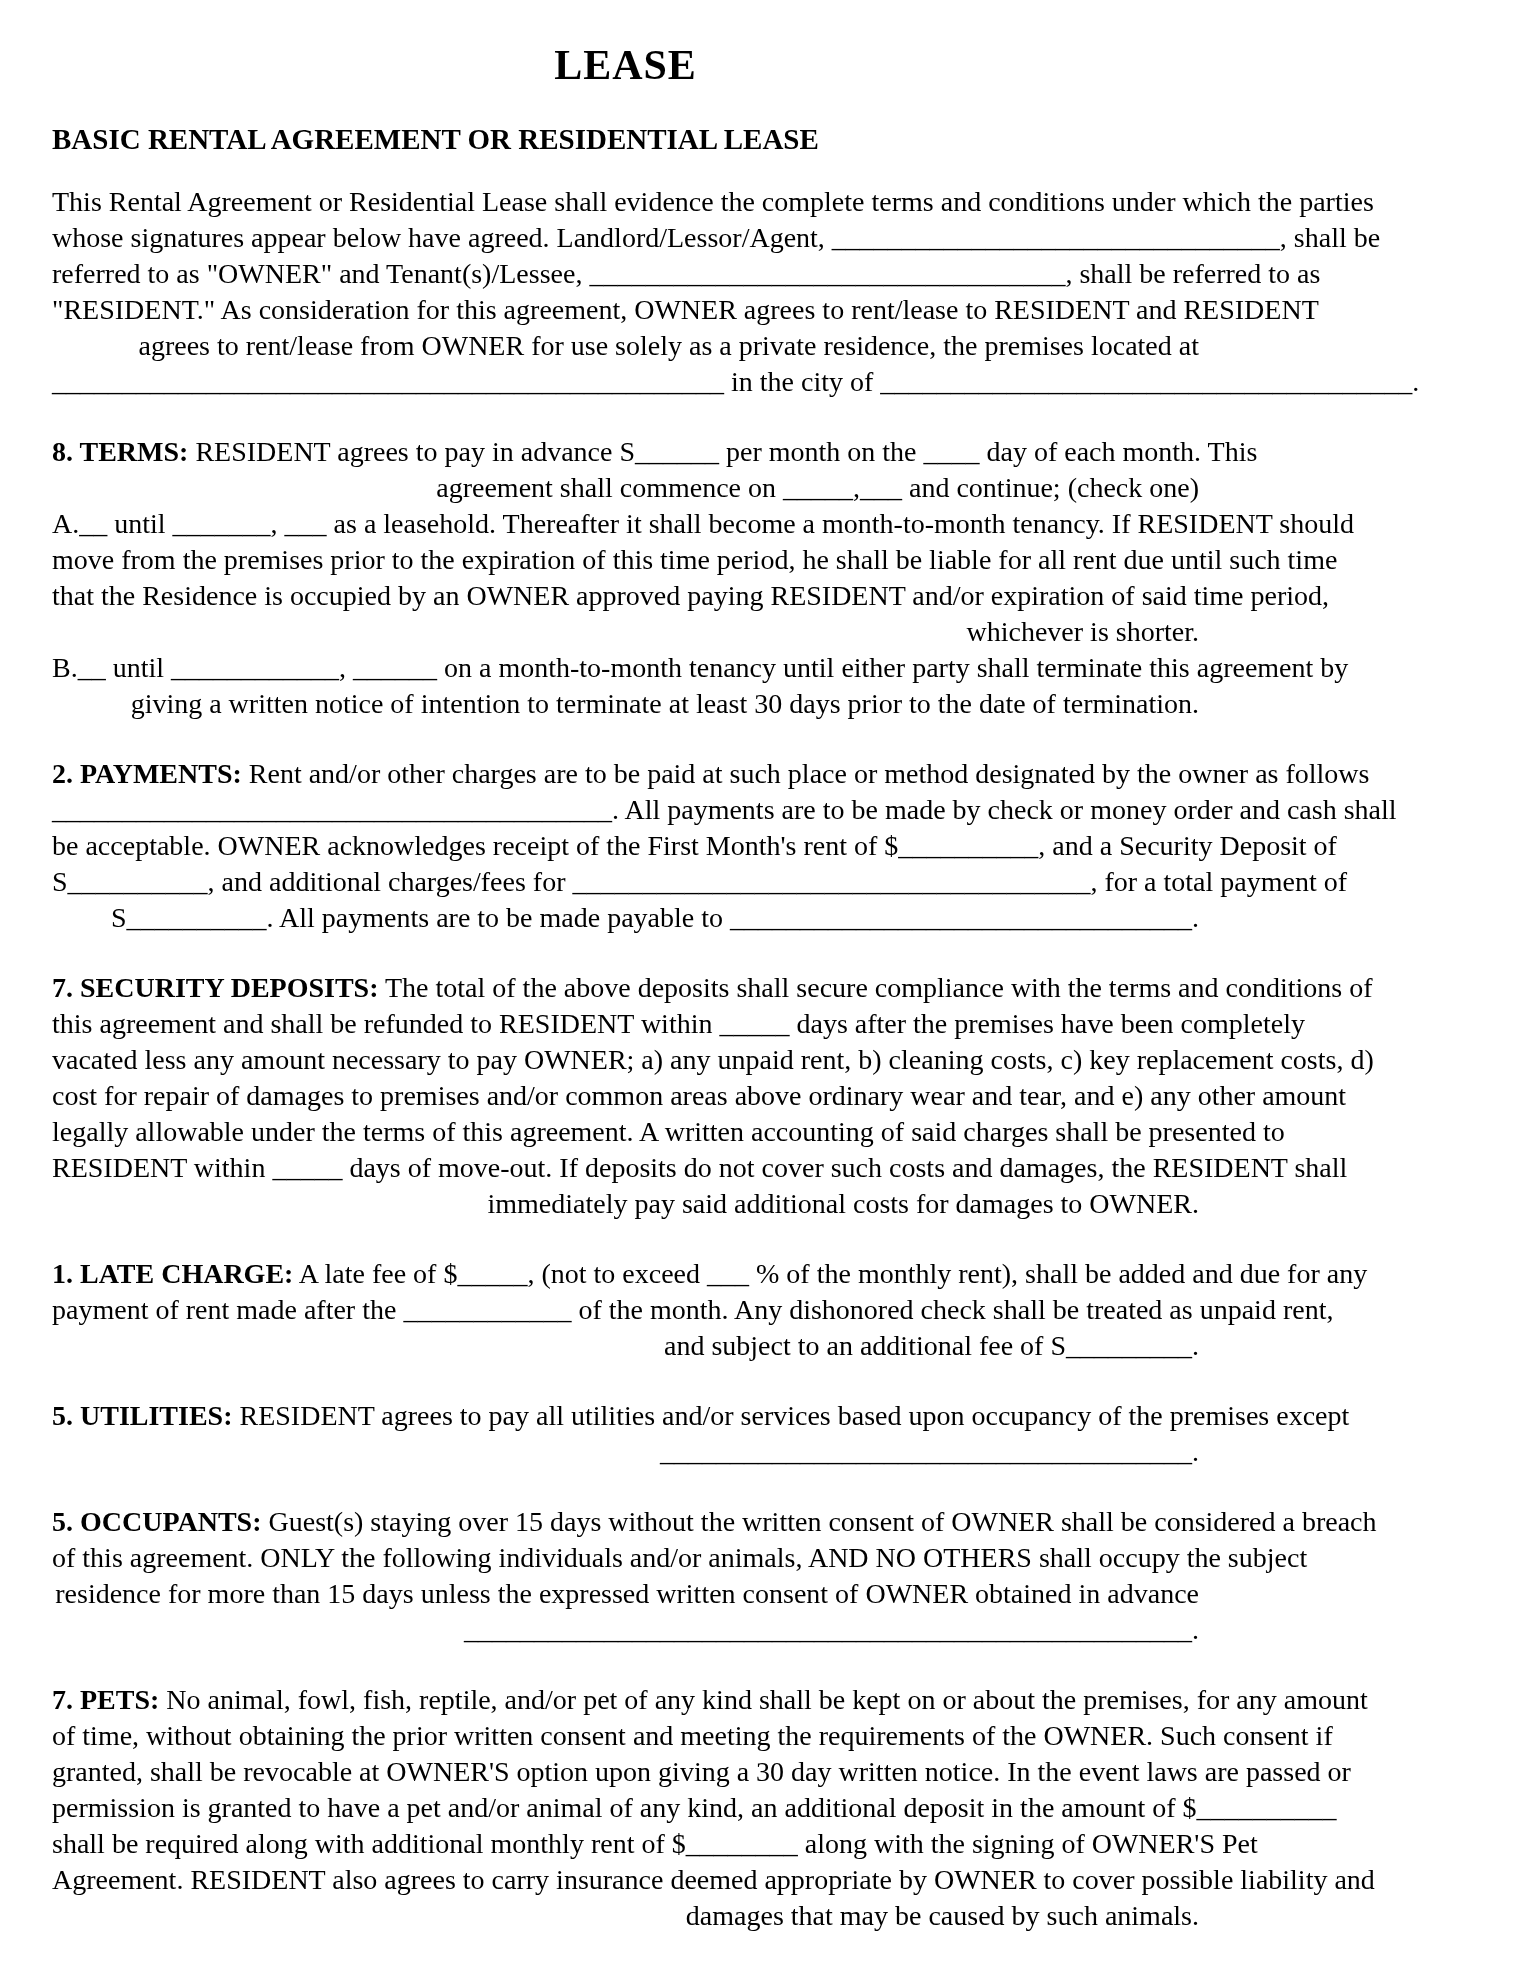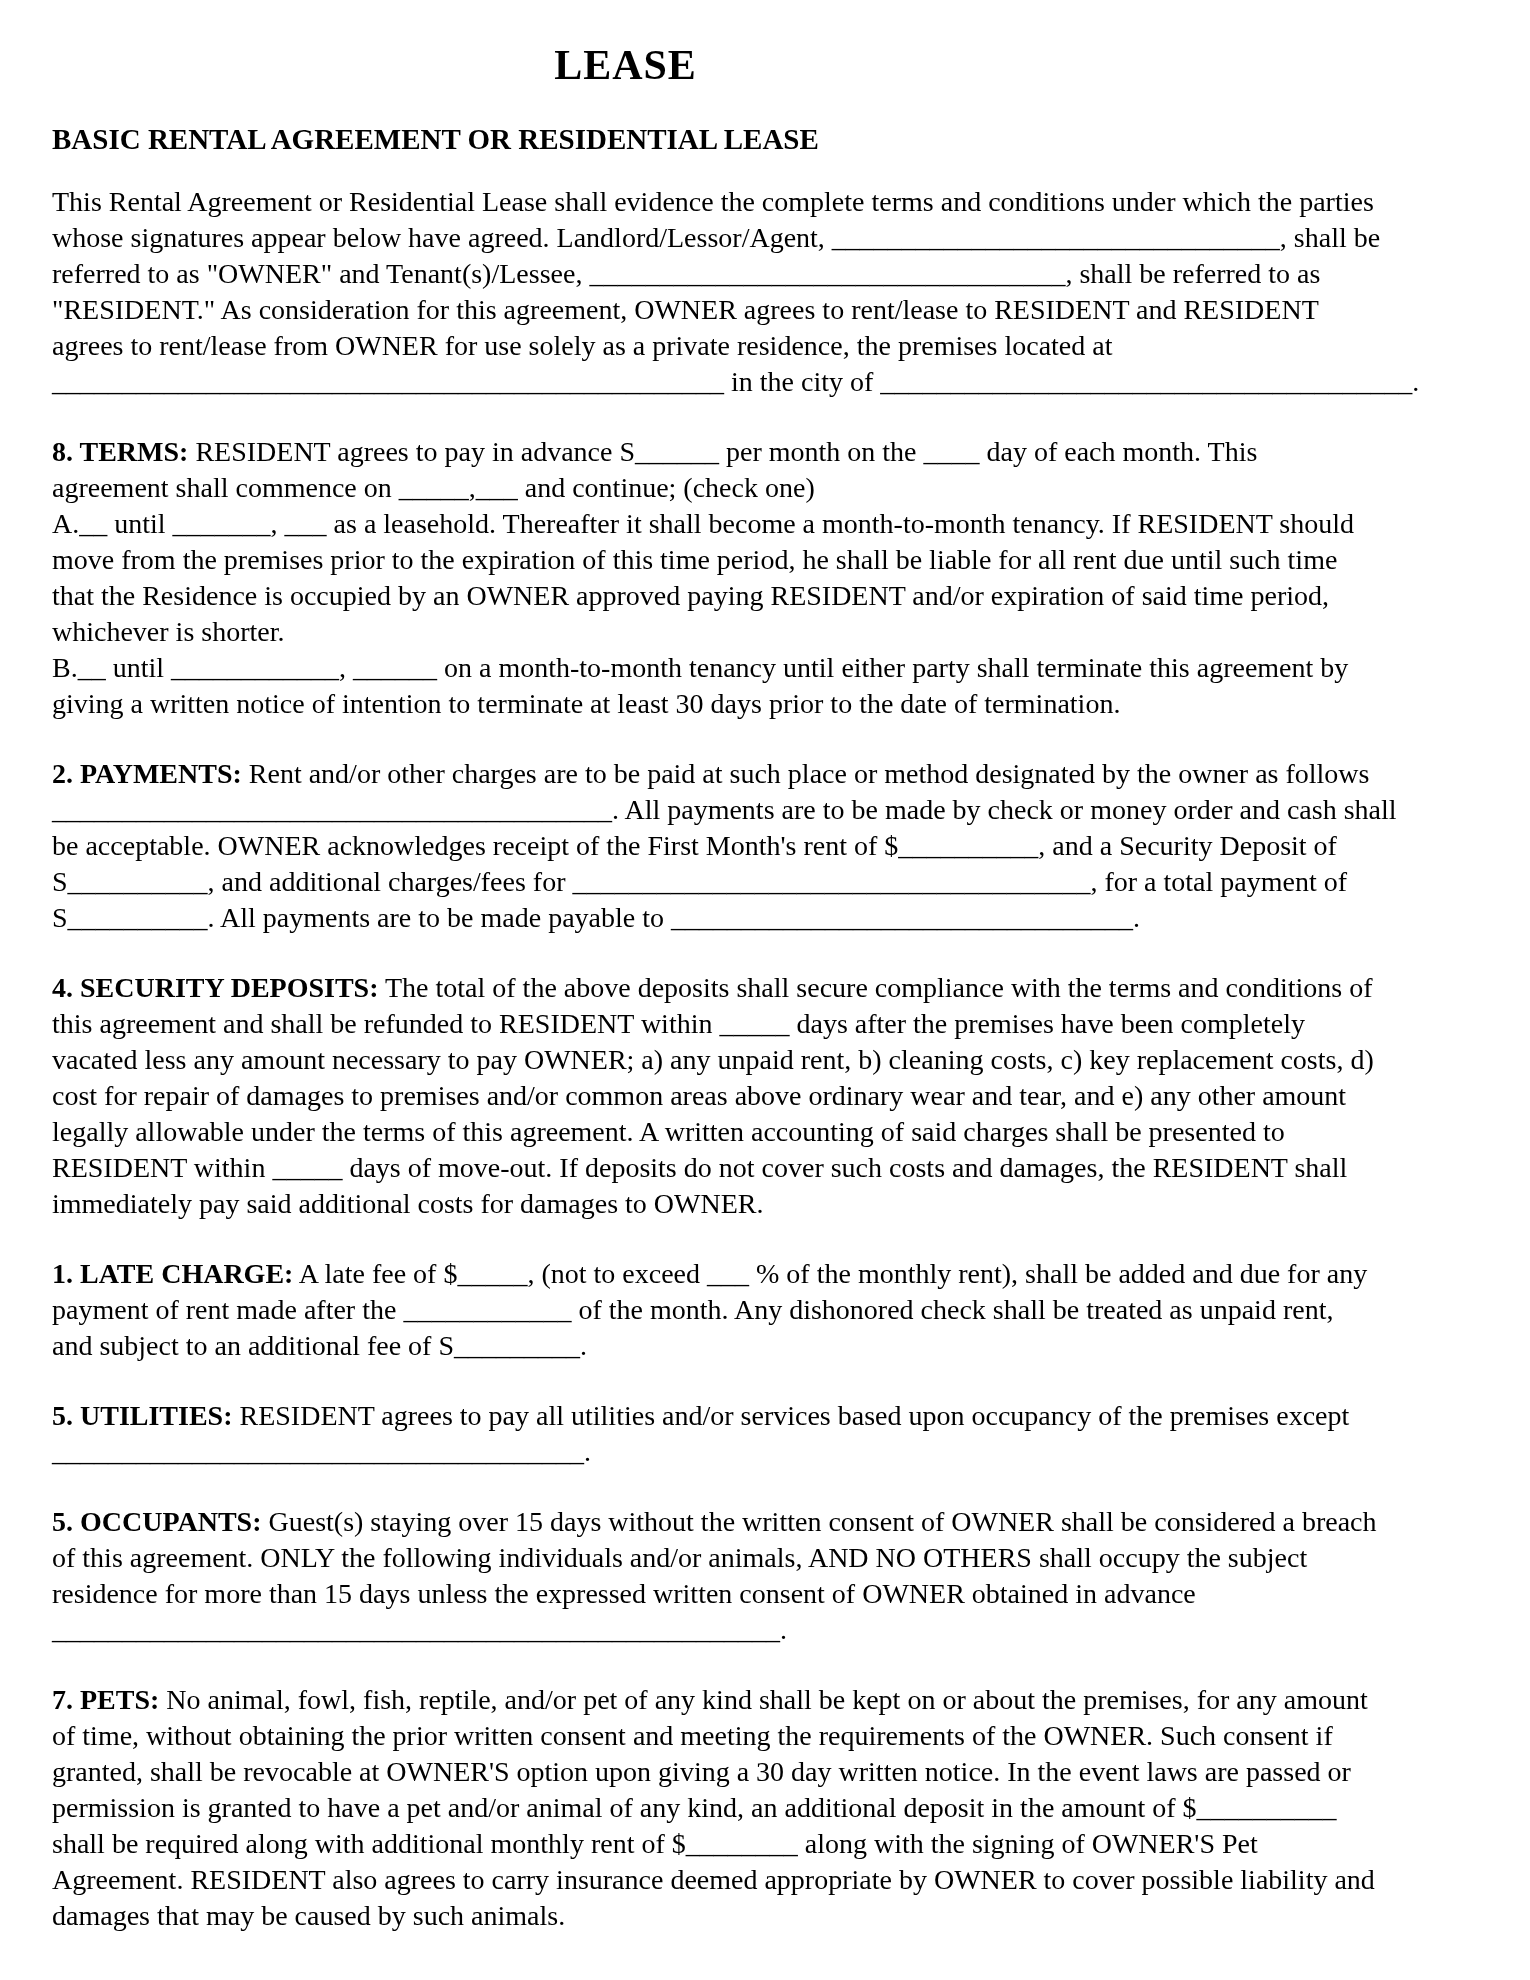--- a/index.html
+++ b/index.html
@@ -33,20 +33,21 @@
     font-weight: bold;
     font-size: 29px;
     line-height: 1.1;
     margin: 36px 0 0 0;
   }
   .para {
     font-size: 28px;
     line-height: 36px;
     white-space: pre;
     margin: 0 0 34px 0;
+    text-align: right;
   }
   .para:first-of-type {
     margin-top: 28px;
   }
   .hd {
     font-weight: bold;
   }
 </style>
 </head>
 <body>
@@ -72,21 +73,21 @@
 whichever is shorter.
 B.__ until ____________, ______ on a month-to-month tenancy until either party shall terminate this agreement by
 giving a written notice of intention to terminate at least 30 days prior to the date of termination.</span></p>
 
   <p class="para"><span class="hd">2. PAYMENTS:</span><span> Rent and/or other charges are to be paid at such place or method designated by the owner as follows
 ________________________________________. All payments are to be made by check or money order and cash shall
 be acceptable. OWNER acknowledges receipt of the First Month's rent of $__________, and a Security Deposit of
 S__________, and additional charges/fees for _____________________________________, for a total payment of
 S__________. All payments are to be made payable to _________________________________.</span></p>
 
-  <p class="para"><span class="hd">4. SECURITY DEPOSITS:</span><span> The total of the above deposits shall secure compliance with the terms and conditions of
+  <p class="para"><span class="hd">7. SECURITY DEPOSITS:</span><span> The total of the above deposits shall secure compliance with the terms and conditions of
 this agreement and shall be refunded to RESIDENT within _____ days after the premises have been completely
 vacated less any amount necessary to pay OWNER; a) any unpaid rent, b) cleaning costs, c) key replacement costs, d)
 cost for repair of damages to premises and/or common areas above ordinary wear and tear, and e) any other amount
 legally allowable under the terms of this agreement. A written accounting of said charges shall be presented to
 RESIDENT within _____ days of move-out. If deposits do not cover such costs and damages, the RESIDENT shall
 immediately pay said additional costs for damages to OWNER.</span></p>
 
   <p class="para"><span class="hd">1. LATE CHARGE:</span><span> A late fee of $_____, (not to exceed ___ % of the monthly rent), shall be added and due for any
 payment of rent made after the ____________ of the month. Any dishonored check shall be treated as unpaid rent,
 and subject to an additional fee of S_________.</span></p>

